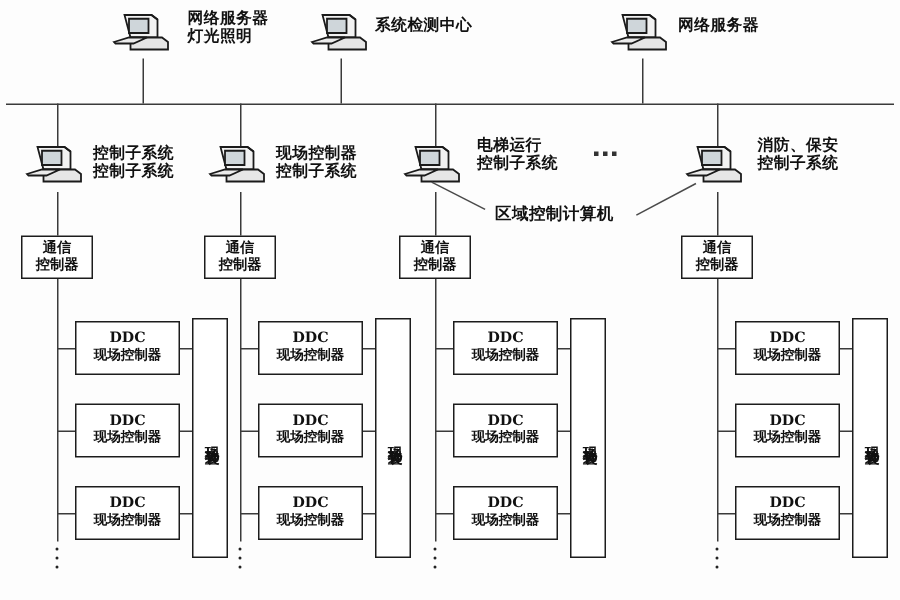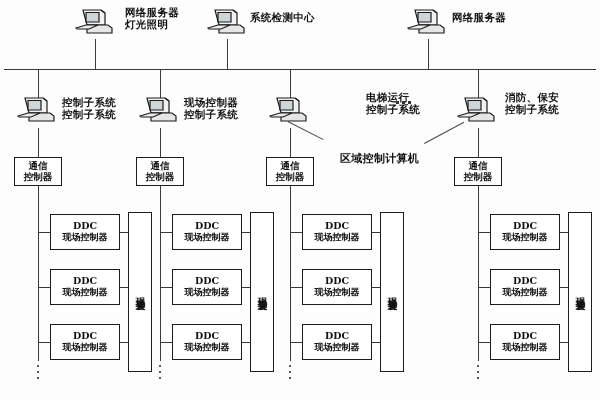--- a/index.html
+++ b/index.html
@@ -148,21 +148,21 @@
     <svg viewBox="0 0 46 34">
         <g fill="none" stroke="#1b1b1b" stroke-width="1.2">
       <path d="M10 4 h18 l4 3 v12 h-18 z" fill="#f2f2f2"></path>
       <path d="M13 6.5 h13 v9.5 h-13 z" fill="#cfd6da"></path>
       <path d="M14 19 h21 l4 3 v5 h-25 z" fill="#e6e6e6"></path>
       <path d="M28 4 l4 3"></path>
       <path d="M3 22 l10 -3 h12 l-9 4 h-12 z" fill="#ececec"></path>
     </g>
       </svg>
   </div>
-  <div class="label r2" style="left:318px;top:92px;margin-left:48px;">
+  <div class="label r2" style="left:318px;top:92px;">
     <div>电梯运行</div>
     <div>控制子系统</div>
   </div>
 
   <div class="hdots" style="left:396px;top:101px;">
     <i></i>
       <i></i>
       <i></i>
   </div>
 
@@ -177,21 +177,21 @@
     </g>
       </svg>
   </div>
   <div class="label r2" style="left:505px;top:92px;">
     <div>消防、保安</div>
     <div>控制子系统</div>
   </div>
 
   <div class="diag" style="left:288px;top:121px;width:40px;transform:rotate(27deg);"></div>
   <div class="diag" style="left:424px;top:143px;width:45px;transform:rotate(-28deg);"></div>
-  <div class="label r2" style="left:330px;top:153px;font-size:11px;margin-left:10px;">区域控制计算机</div>
+  <div class="label r2" style="left:330px;top:137px;font-size:11px;">区域控制计算机</div>
 
   <div class="vline" style="left:38px;top:128px;height:30px;"></div>
   <div class="vline" style="left:160px;top:128px;height:30px;"></div>
   <div class="vline" style="left:290px;top:128px;height:30px;"></div>
   <div class="vline" style="left:478px;top:128px;height:30px;"></div>
 
   <div class="box comm" style="left:14px;top:157px;width:48px;height:29px;">
     <div>
       <div>通信</div>
       <div>控制器</div>

